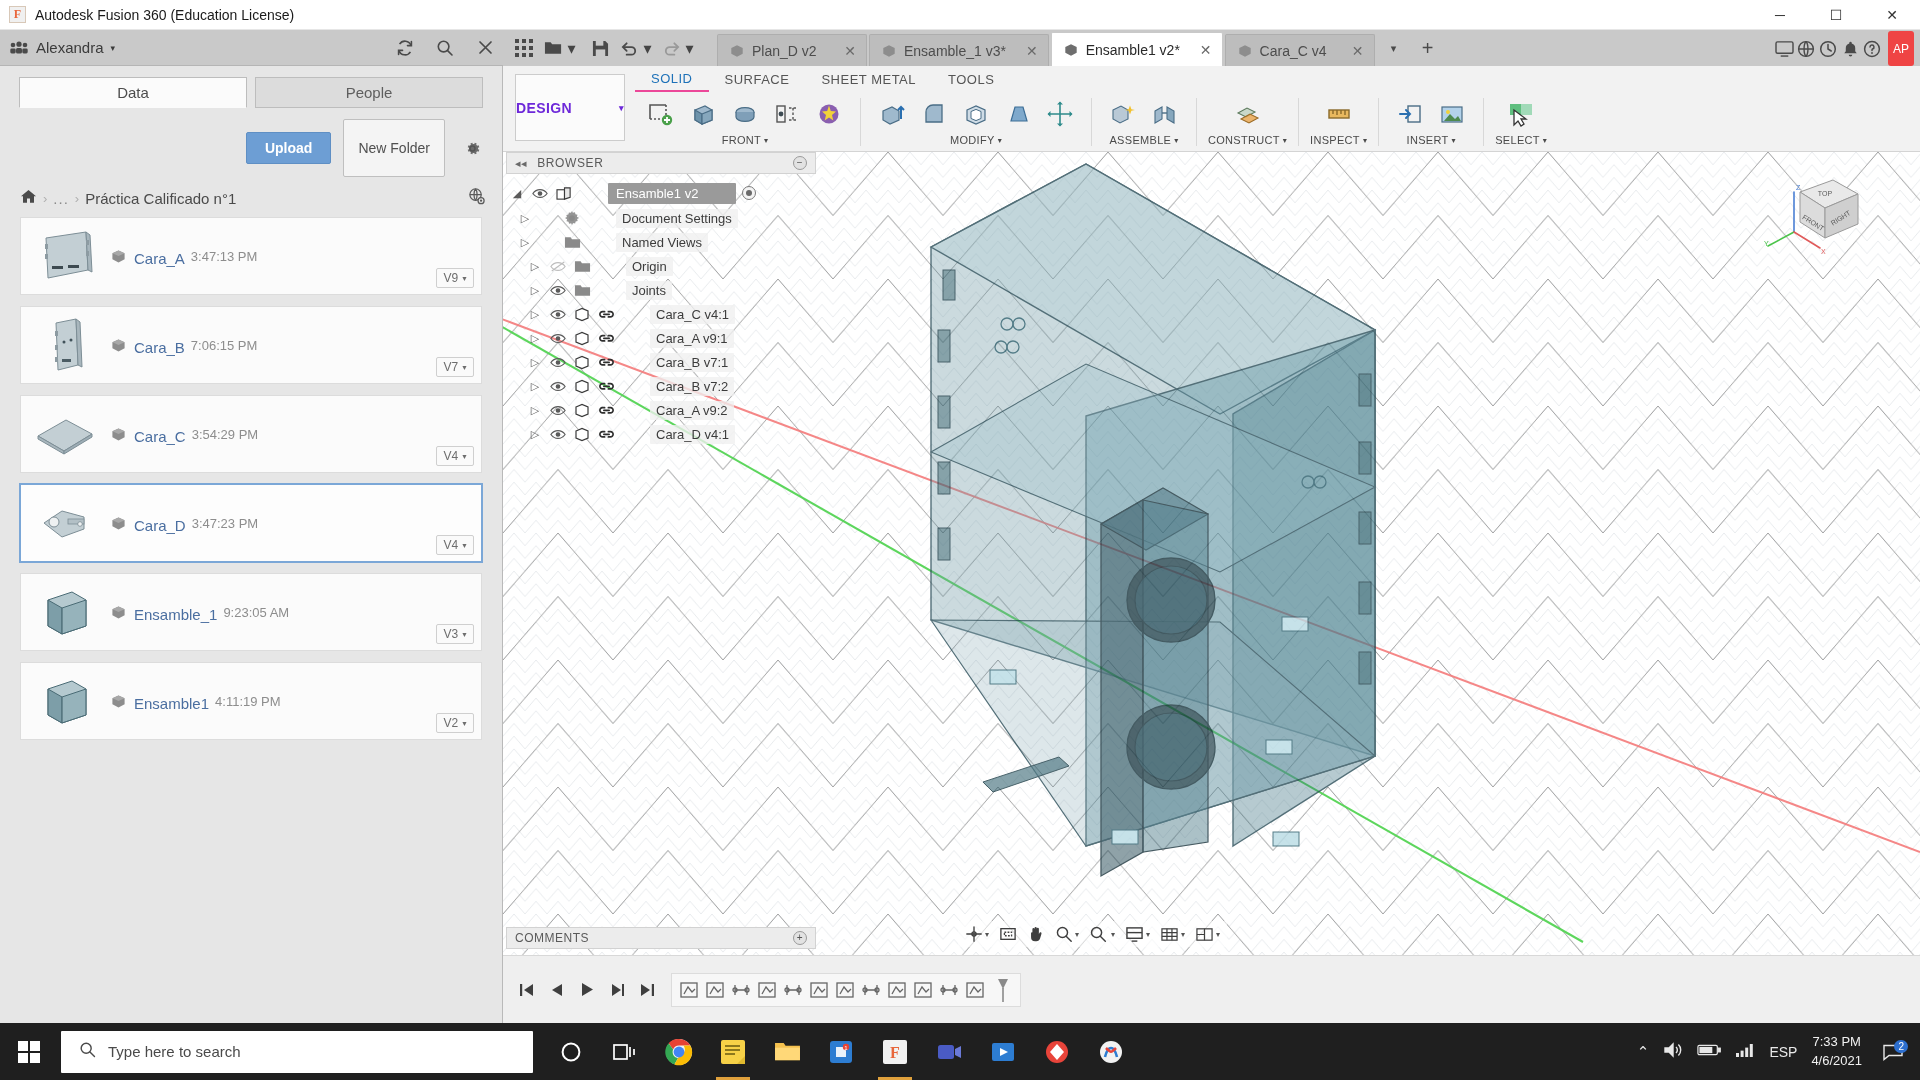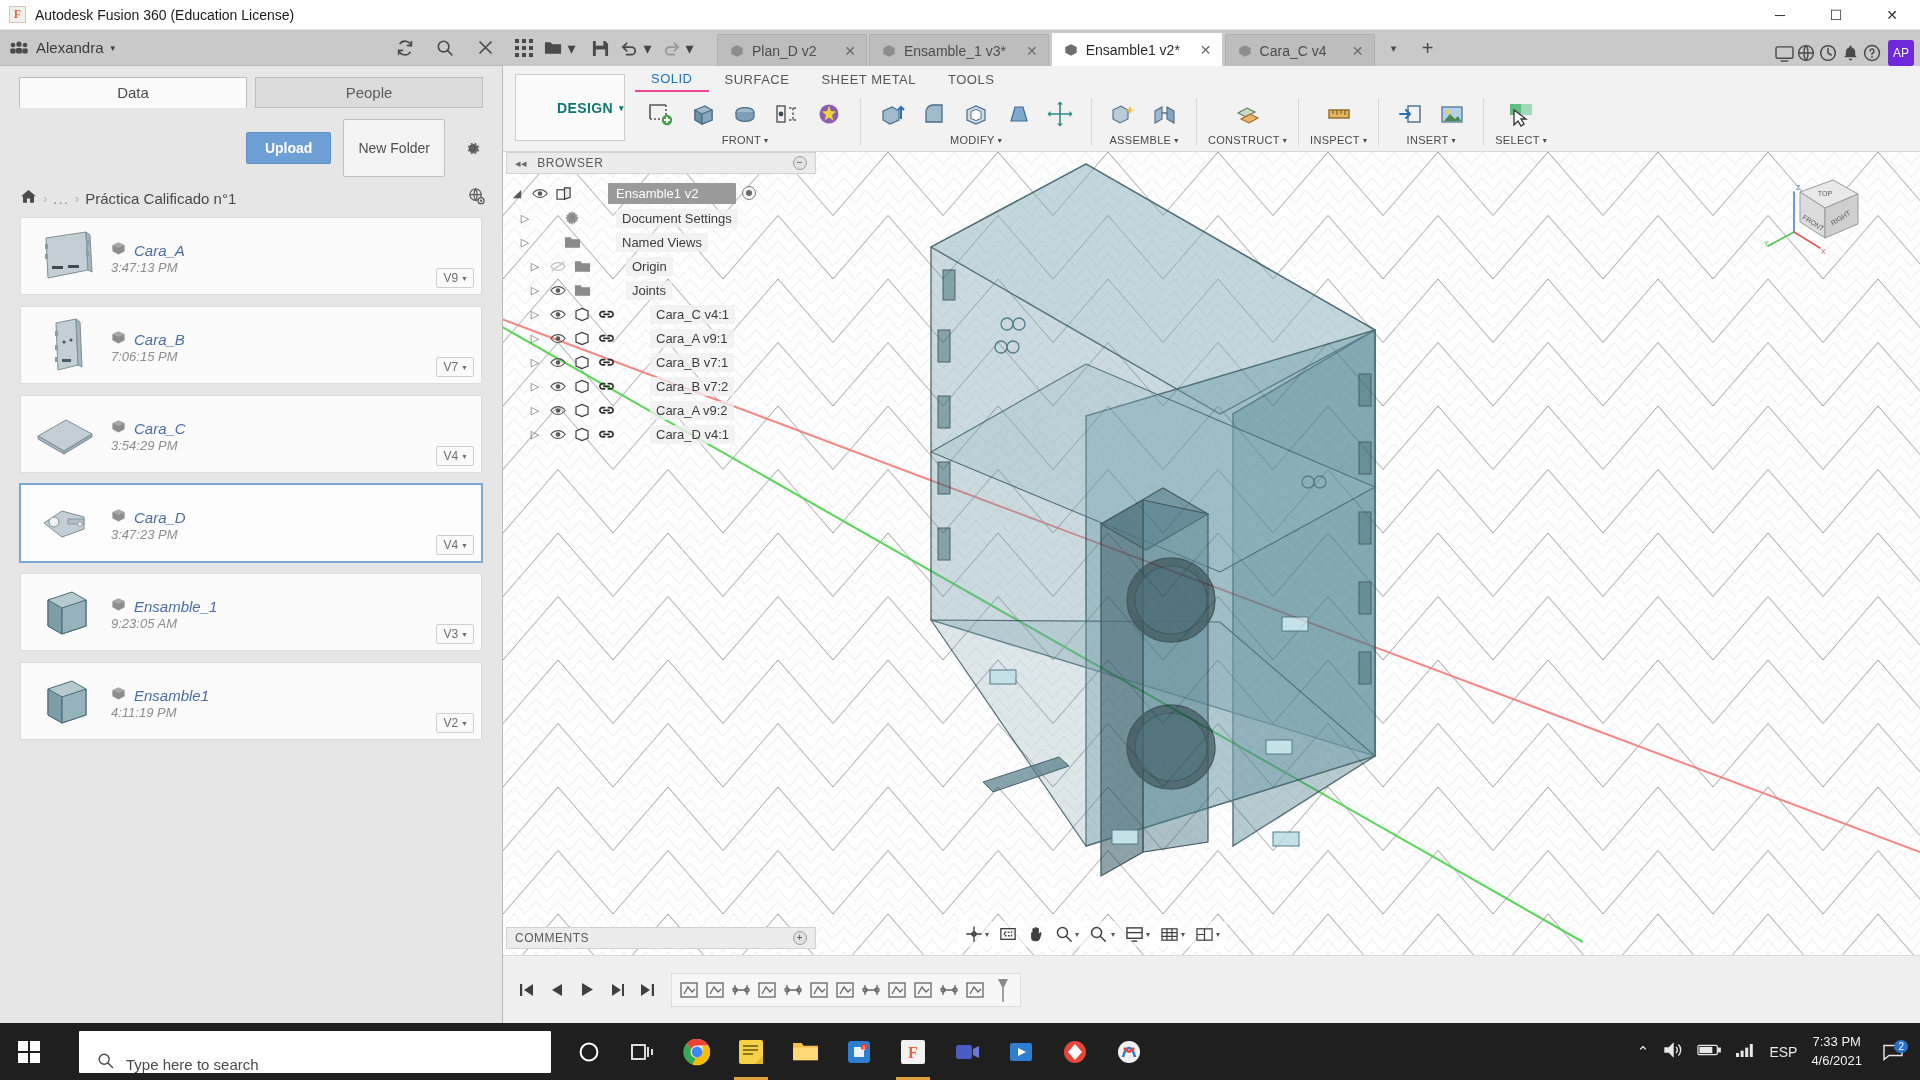--- a/index.html
+++ b/index.html
@@ -77,21 +77,21 @@
   .filelist { padding: 0 20px; }
   .filecard {
     position: relative; background: #fbfbfb; border: 1px solid #dcdcdc;
     height: 78px; margin-bottom: 11px; display: flex; align-items: center;
   }
   .filecard.selected { border: 1px solid #7ba7d7; background: #fdfdfd; box-shadow: 0 0 0 1px #7ba7d7; }
   .thumb {
     width: 72px; height: 66px; margin-left: 8px; margin-right: 10px;
     display: flex; align-items: center; justify-content: center;
   }
-  .fc-body { display: flex; flex-direction: column; padding-top: 4px; font-style: italic; }
+  .fc-body { display: flex; flex-direction: row; gap: 6px; padding-top: 4px; }
   .fc-namerow { display: flex; align-items: center; gap: 8px; }
   .fc-name { font-size: 15px; color: #4a6ea0; }
   .fc-time { font-size: 13px; color: #8d8d8d; }
   .vbadge {
     position: absolute; right: 7px; bottom: 6px;
     font-size: 12px; color: #6d6d6d; background: #fafafa;
     border: 1px solid #cfcfcf; border-radius: 2px; padding: 2px 5px 2px 6px;
     display: flex; align-items: center; gap: 3px;
   }
   .vbadge .tri { font-size: 7px; color: #6d6d6d; }
@@ -115,33 +115,33 @@
     height: 32px; min-width: 150px; display: flex; align-items: center; gap: 8px;
     padding: 0 10px 0 12px; background: #bdbdbd; border: 1px solid #aeaeae;
     border-bottom: none; font-size: 14px; color: #4d4d4d; margin-right: 2px;
     border-radius: 2px 2px 0 0;
   }
   .doctab.active { background: #ffffff; color: #2a2a2a; border-color: #c9c9c9; height: 34px; }
   .doctab .tclose { font-size: 14px; color: #6a6a6a; margin-left: auto; padding-left: 12px; }
   .doccube { width: 14px; height: 14px; }
   .tabs-right { margin-left: auto; display: flex; align-items: center; padding-right: 6px; gap: 2px; }
   .avatar {
-    width: 26px; height: 26px; border-radius: 3px; background: #6d28d9; color: #fff;
+    width: 26px; height: 35px; border-radius: 3px; background: #ef4444; color: #fff;
     font-size: 12px; display: flex; align-items: center; justify-content: center; margin-left: 4px;
   }
 
   
   .ribbon {
     position: relative; height: 86px; background: #f2f2f2;
     border-bottom: 1px solid #d4d4d4; display: flex; align-items: stretch;
   }
   .design-box {
     width: 110px; margin: 8px 10px 10px 12px; background: #fbfbfb; border: 1px solid #cccccc;
-    display: flex; align-items: center; justify-content: flex-end; gap: 6px;
-    font-size: 14px; color: #0f766e; font-weight: bold; letter-spacing: .4px;
+    display: flex; align-items: center; justify-content: space-between; gap: 6px;
+    font-size: 14px; color: #6d28d9; font-weight: bold; letter-spacing: .4px;
   }
   .ribbontabs { position: absolute; top: 0; left: 132px; display: flex; height: 26px; }
   .rtab {
     padding: 0 16px; height: 26px; display:flex; align-items:center;
     font-size: 13px; color: #555; letter-spacing: .5px;
   }
   .rtab.active { color: #1d71b8; border-bottom: 2px solid #ec4899; }
   .rgroups { position: absolute; top: 26px; left: 132px; right: 0; height: 60px; display: flex; }
   .rgroup { display: flex; flex-direction: column; align-items: center; padding: 0 6px; }
   .rgroup .row { display: flex; align-items: flex-start; gap: 2px; height: 42px; padding-top: 2px; }
@@ -231,22 +231,22 @@
 
   
   .taskbar {
     position: absolute; left: 0; bottom: 0; width: 1920px; height: 57px;
     background: #1f1f1f; display: flex; align-items: center;
   }
   .start {
     width: 58px; height: 57px; display: flex; align-items: center; justify-content: center;
   }
   .searchbox {
-    width: 472px; height: 42px; margin-left: 21px; background: #ffffff;
-    display: flex; align-items: flex-end; gap: 12px; padding-left: 18px;
+    width: 472px; height: 42px; margin-left: 3px; background: #ffffff;
+    display: flex; align-items: center; gap: 12px; padding-left: 18px;
     border-radius: 1px;
   }
   .searchbox .stext { font-size: 15px; color: #4a4a4a; }
   .tb-icons { display: flex; align-items: center; gap: 6px; margin-left: 14px; }
   .tbi { width: 48px; height: 57px; display: flex; align-items: center; justify-content: center; position: relative; }
   .tbi.active::after {
     content: ''; position: absolute; bottom: 0; left: 7px; right: 7px; height: 3px; background: #e0a13c;
   }
   .tray { margin-left: auto; display: flex; align-items: center; gap: 14px; padding-right: 10px; color: #e8e8e8; }
   .tray .lang { font-size: 14px; }

